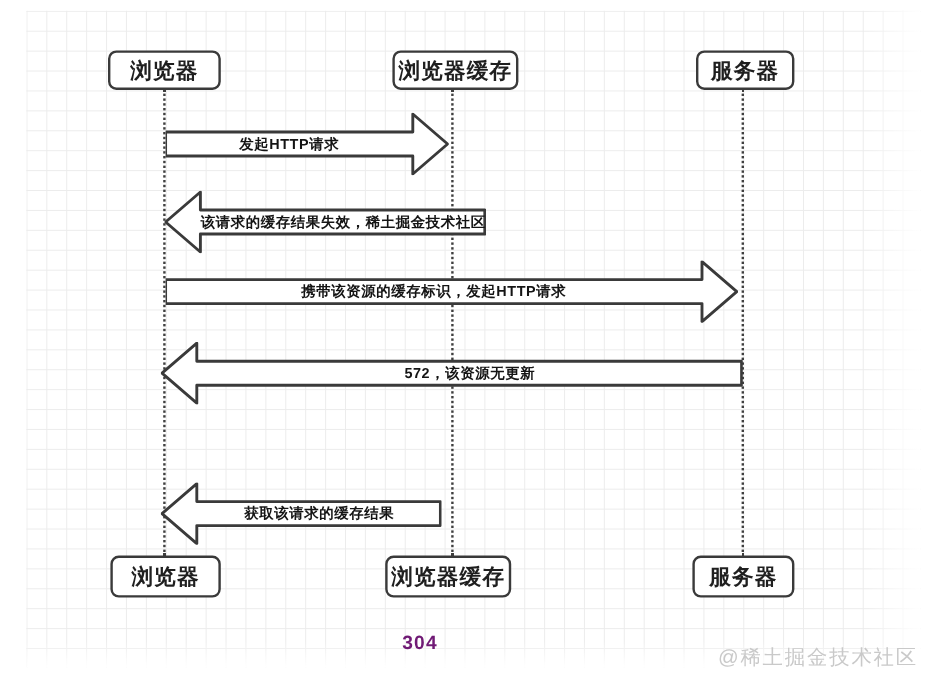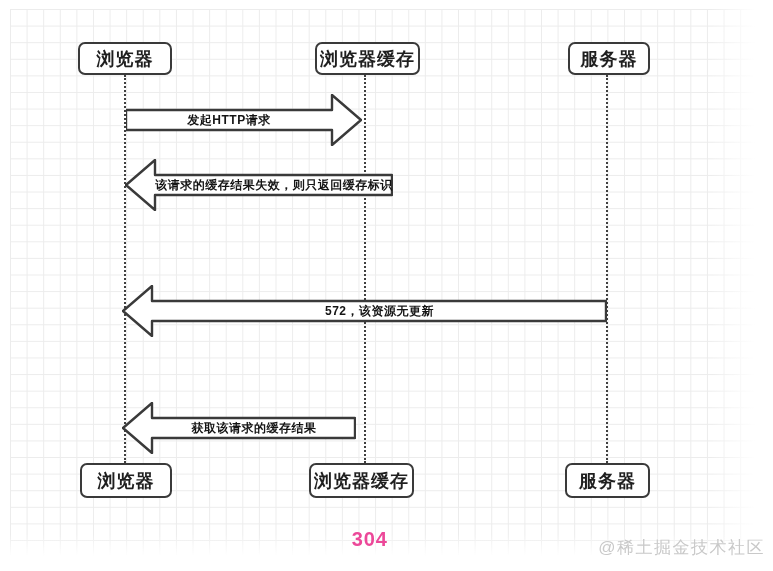--- a/index.html
+++ b/index.html
@@ -1,21 +1,21 @@
 <!DOCTYPE html>
 <html><head>
 <meta charset="utf-8">
 <style>
   html,body{margin:0;padding:0;}
   body{
     width:773px;height:571px;position:relative;background:#ffffff;
     font-family:"Liberation Sans","DejaVu Sans",sans-serif;
     overflow:hidden;
   }
-  .stage{position:absolute;inset:0;}
+  .stage{position:absolute;inset:0;margin-left:12px;}
   .grid{
     position:absolute;left:10px;top:9px;width:745px;height:547px;
     background-image:
       linear-gradient(#ececec 1px, transparent 1px),
       linear-gradient(90deg, #ececec 1px, transparent 1px);
     background-size:16.6px 16.6px;
   }
   .grid-fade{
     position:absolute;left:10px;top:9px;width:745px;height:547px;
     background:
@@ -51,22 +51,22 @@
   .m6{left:122px;top:402px;width:234px;}
   .a-top{top:42px;height:33px;}
   .a-bot{top:463px;height:35px;}
   .box-browser-top{left:78px;width:94px;}
   .box-cache-top{left:315px;width:105px;}
   .box-server-top{left:568px;width:82px;}
   .box-browser-bot{left:80px;width:92px;}
   .box-cache-bot{left:309px;width:105px;}
   .box-server-bot{left:565px;width:85px;}
   .caption{
-    position:absolute;left:288px;top:528px;width:100px;text-align:right;
-    font-size:20px;font-weight:700;color:#ec4899;letter-spacing:1px;
+    position:absolute;left:288px;top:528px;width:100px;text-align:center;
+    font-size:16px;font-weight:700;color:#701a75;letter-spacing:1px;
   }
   .watermark{
     position:absolute;right:8px;top:536px;
     font-size:17px;color:#c9c9c9;letter-spacing:1.5px;
   }
 </style>
 </head>
 <body>
 
 <div class="stage">
@@ -91,23 +91,29 @@
     <svg width="236" height="52" viewBox="0 0 236 52">
       <polygon points="0,16 206,16 206,1 235,26 206,51 206,36 0,36" fill="#ffffff" stroke="#3a3a3a" stroke-width="2.4" stroke-linejoin="round"></polygon>
     </svg>
     <span class="lbl">发起HTTP请求</span>
   </div>
 
   <div class="msg dir-left m2">
     <svg width="268" height="52" viewBox="0 0 268 52">
       <polygon points="267,16 30,16 30,1 1,26 30,51 30,36 267,36" fill="#ffffff" stroke="#3a3a3a" stroke-width="2.4" stroke-linejoin="round"></polygon>
     </svg>
-    <span class="lbl">该请求的缓存结果失效，则只返回缓存标识</span>
+    <span class="lbl">该请求的缓存结果失效，稀土掘金技术社区</span>
   </div>
 
+  <div class="msg dir-right m3">
+    <svg width="477" height="52" viewBox="0 0 477 52">
+      <polygon points="0,16 447,16 447,1 476,26 447,51 447,36 0,36" fill="#ffffff" stroke="#3a3a3a" stroke-width="2.4" stroke-linejoin="round"></polygon>
+    </svg>
+    <span class="lbl">携带该资源的缓存标识，发起HTTP请求</span>
+  </div>
 
   <div class="msg dir-left m4">
     <svg width="485" height="52" viewBox="0 0 485 52">
       <polygon points="484,16 30,16 30,1 1,26 30,51 30,36 484,36" fill="#ffffff" stroke="#3a3a3a" stroke-width="2.4" stroke-linejoin="round"></polygon>
     </svg>
     <span class="lbl">572，该资源无更新</span>
   </div>
 
 
   <div class="msg dir-left m6">

